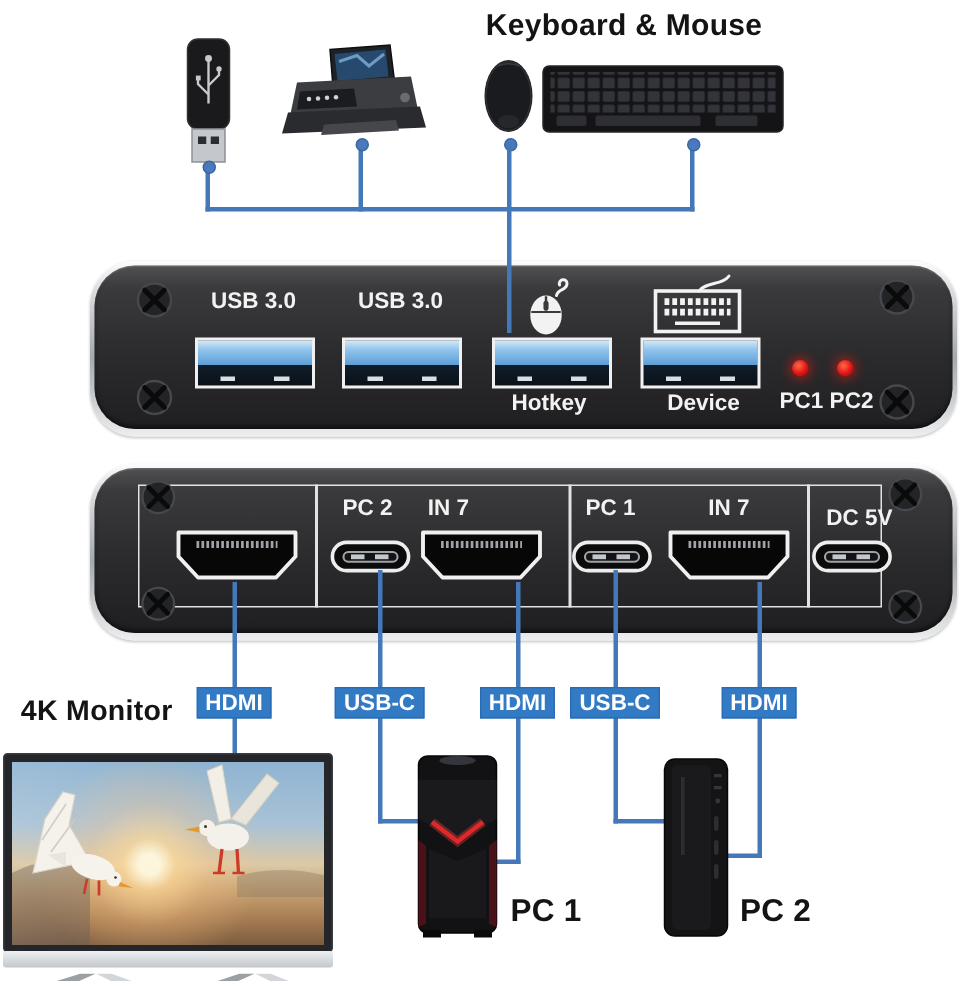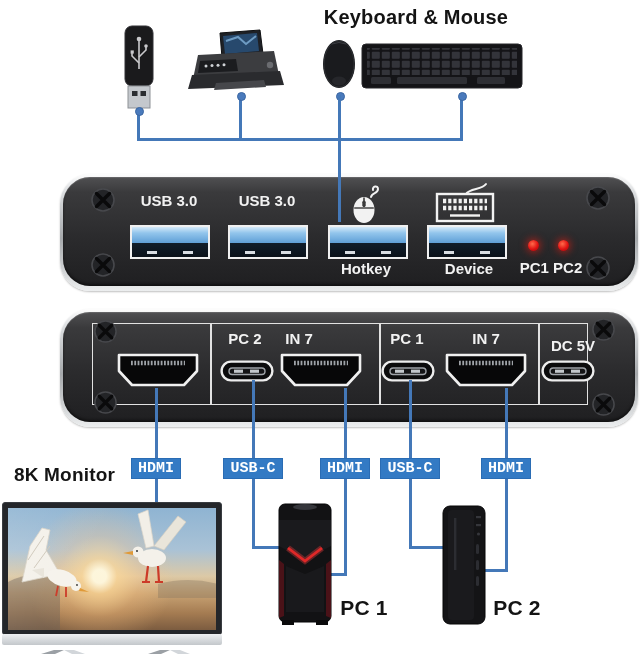--- a/index.html
+++ b/index.html
@@ -5,21 +5,21 @@
   html,body{margin:0;padding:0;background:#fff;}
   #stage{position:relative;width:640px;height:654px;background:#fff;overflow:hidden;
          font-family:"Liberation Sans",sans-serif;}
   .abs{position:absolute;}
   .blabel{color:#141414;font-weight:bold;letter-spacing:.2px;}
   .wlabel{color:#f2f2f2;font-weight:bold;font-size:15px;text-align:center;white-space:nowrap;}
   .cable-v{width:3px;background:#4478b8;}
   .cable-h{height:3px;background:#4478b8;}
   .node{width:9px;height:9px;border-radius:50%;background:#4a7abc;border:1px solid #3a66a2;box-sizing:border-box;}
   .clabel{background:#337ac4;color:#fff;font-weight:bold;font-size:15px;text-align:center;
-          line-height:21px;height:21px;box-shadow:0 0 0 1px #2a6cb4 inset;font-family:Liberation Mono, monospace;}
+          line-height:21px;height:21px;box-shadow:0 0 0 1px #2a6cb4 inset;}
   .panel-outer{background:linear-gradient(180deg,#fdfdfd 0%,#dfe1e3 14%,#a6a9ac 55%,#eceeef 100%);
                border-radius:30px;box-shadow:0 1px 2px rgba(0,0,0,.25);}
   .panel-inner{position:absolute;left:3px;right:3px;top:3px;bottom:5px;border-radius:27px;
                background:linear-gradient(180deg,#505052 0%,#3a3a3c 14%,#2b2b2d 55%,#1f1f21 100%);
                box-shadow:inset 0 1px 1px rgba(255,255,255,.15), inset 0 -2px 3px rgba(0,0,0,.5);}
   .usb-port{width:80px;height:34px;border:2px solid #f0f0f0;box-sizing:border-box;
             background:linear-gradient(180deg,#d4e9f8 0%,#92c5ec 20%,#5d9ed6 54%,#101d2a 54%,#0a1119 100%);
             position:absolute;}
   .usb-port:after{content:"";position:absolute;left:50%;bottom:3px;width:46px;height:3px;transform:translateX(-50%);
             background:linear-gradient(90deg,#d8dde2 0 10px,transparent 10px calc(100% - 10px),#d8dde2 calc(100% - 10px));}
@@ -247,21 +247,21 @@
   <div class="abs cable-h" style="left:409px;top:546px;width:35px;"></div>
   <div class="abs cable-v" style="left:505px;top:388px;height:184px;"></div>
   <div class="abs cable-h" style="left:484px;top:569px;width:24px;"></div>
 
   <div class="abs clabel" style="left:131px;top:458px;width:50px;">HDMI</div>
   <div class="abs clabel" style="left:223px;top:458px;width:60px;">USB-C</div>
   <div class="abs clabel" style="left:320px;top:458px;width:50px;">HDMI</div>
   <div class="abs clabel" style="left:380px;top:458px;width:60px;">USB-C</div>
   <div class="abs clabel" style="left:481px;top:458px;width:50px;">HDMI</div>
 
-  <div class="abs blabel" style="left:2px;top:464px;width:125px;font-size:19px;text-align:center;">8K Monitor</div>
+  <div class="abs blabel" style="left:2px;top:464px;width:125px;font-size:19px;text-align:center;">4K Monitor</div>
 
   <div class="abs" style="left:2px;top:502px;width:220px;height:133px;background:#24262a;border:1px solid #393c41;
        box-sizing:border-box;border-radius:3px;">
     <div style="position:absolute;left:5px;top:5px;right:5px;bottom:4px;overflow:hidden;
          background:
            radial-gradient(circle at 44% 56%, rgba(255,248,222,.95) 0 5%, rgba(255,216,150,.7) 13%, rgba(255,196,130,.3) 30%, rgba(255,196,130,0) 55%),
            linear-gradient(180deg,#8fb4d2 0%,#a9c2d6 34%,#dcc9a6 56%,#c8a374 70%,#a57c52 86%,#7c5c40 100%);">
       <svg width="210" height="124" viewBox="0 0 210 124" style="position:absolute;left:0;top:0;">
         <path d="M0 74 Q26 60 52 72 L52 124 L0 124 Z" fill="#6d6258" opacity="0.45"></path>
         <path d="M150 76 Q180 68 210 76 L210 90 L150 90 Z" fill="#8a7862" opacity="0.4"></path>

